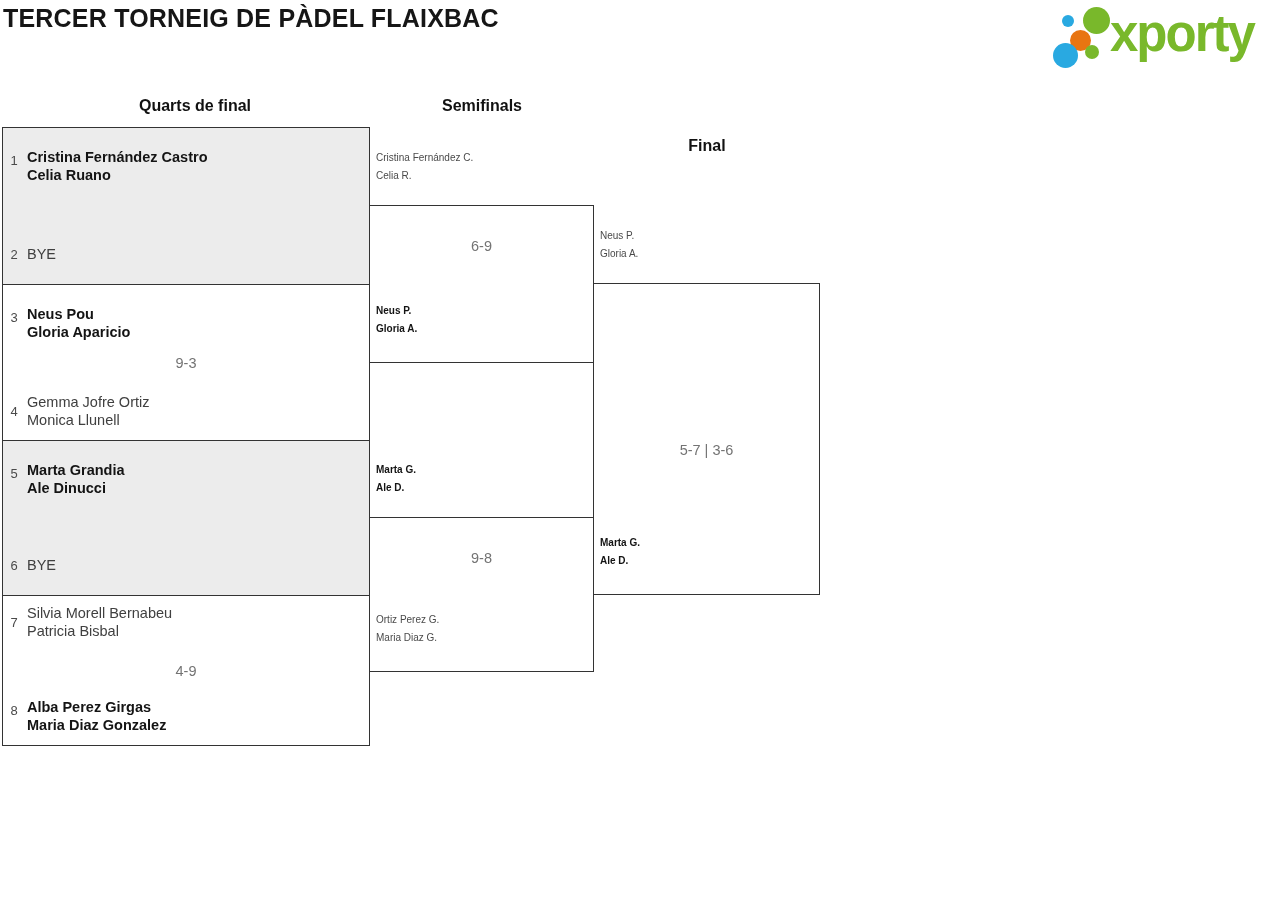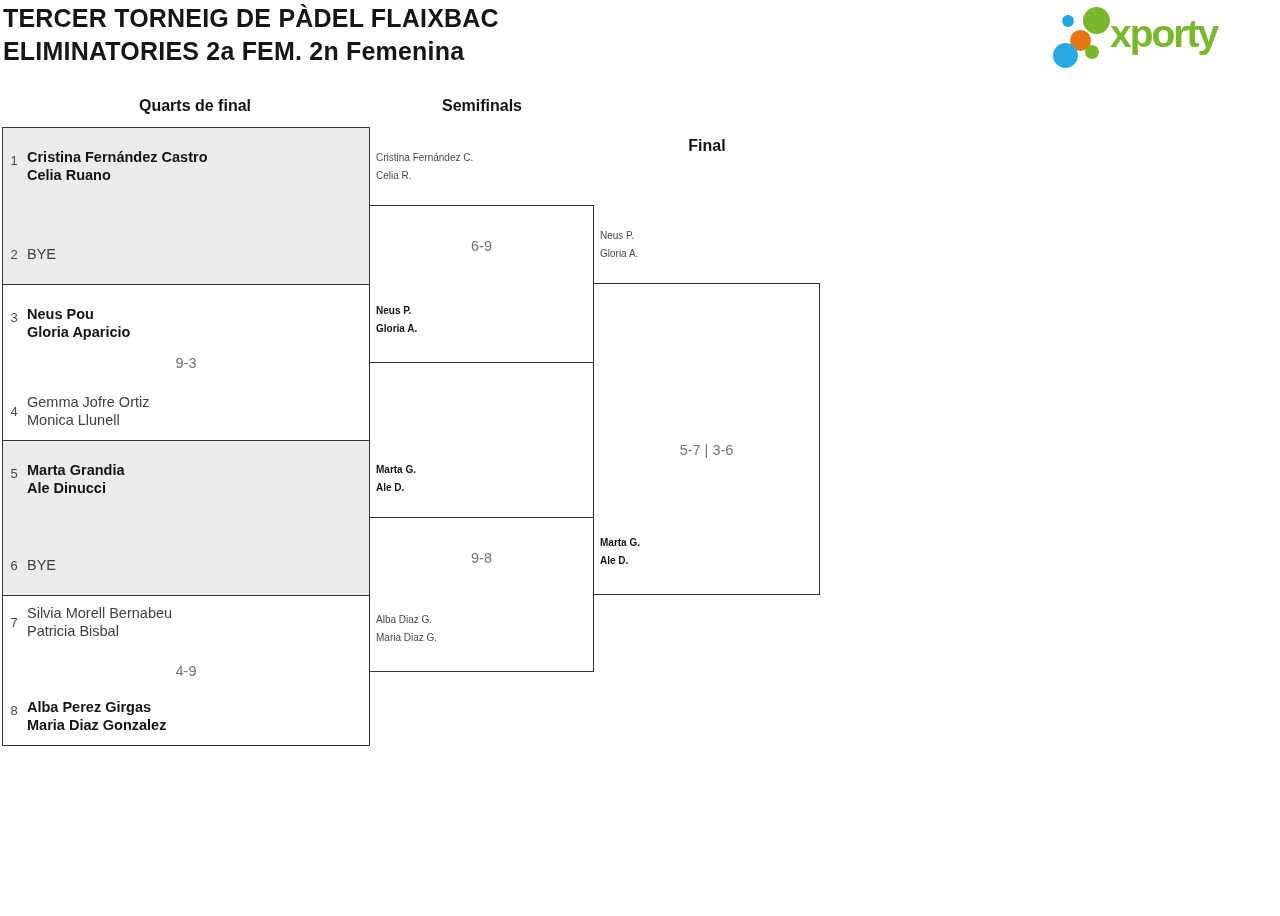--- a/index.html
+++ b/index.html
@@ -4,21 +4,21 @@
 <style>
   html,body{margin:0;padding:0;background:#fff;}
   .page{position:relative;width:1280px;height:916px;background:#ffffff;overflow:hidden;
         font-family:"Liberation Sans","DejaVu Sans",sans-serif;color:#141414;}
 
   .title{position:absolute;left:3px;top:2px;font-size:25px;font-weight:700;
          line-height:33px;letter-spacing:.2px;color:#161616;}
 
   
   .dot{position:absolute;border-radius:50%;}
-  .logo-text{position:absolute;left:1110px;top:4px;font-size:39px;font-weight:700;
+  .logo-text{position:absolute;left:1110px;top:4px;font-size:51px;font-weight:700;
              color:#79b82b;letter-spacing:-2px;line-height:60px;}
 
   
   .col-header{position:absolute;top:97px;text-align:center;font-size:16px;
               font-weight:700;color:#111;}
 
   
   .box{position:absolute;border:1px solid #333;box-sizing:border-box;background:transparent;}
   .box.gray{background:#ececec;}
 
@@ -43,21 +43,20 @@
   .sf-score{top:32px;}
   .f-score{top:110px;margin-top:48px;}
 </style>
 </head>
 <body>
 
 <div class="page">
 
   <div class="title">
     <div>TERCER TORNEIG DE PÀDEL FLAIXBAC</div>
-    <div>ELIMINATORIES 2a FEM. 2n Femenina</div>
   </div>
 
   <div>
     <span class="dot" style="left:1062px;top:15px;width:12px;height:12px;background:#29a9e1"></span>
     <span class="dot" style="left:1083px;top:7px;width:27px;height:27px;background:#79b82b"></span>
     <span class="dot" style="left:1070px;top:30px;width:21px;height:21px;background:#e87511"></span>
     <span class="dot" style="left:1053px;top:43px;width:25px;height:25px;background:#29a9e1"></span>
     <span class="dot" style="left:1085px;top:45px;width:14px;height:14px;background:#79b82b"></span>
     <span class="logo-text">xporty</span>
   </div>
@@ -146,21 +145,21 @@
     </div>
   </div>
 
   <div class="box" style="left:369px;top:517px;width:225px;height:155px;">
     <div class="steam above winner">
       <div>Marta G.</div>
       <div>Ale D.</div>
     </div>
     <div class="score sf-score">9-8</div>
     <div class="steam inside">
-      <div>Alba Diaz G.</div>
+      <div>Ortiz Perez G.</div>
       <div>Maria Diaz G.</div>
     </div>
   </div>
 
   <div class="box" style="left:593px;top:283px;width:227px;height:312px;">
     <div class="steam above">
       <div>Neus P.</div>
       <div>Gloria A.</div>
     </div>
     <div class="score f-score">5-7 | 3-6</div>

